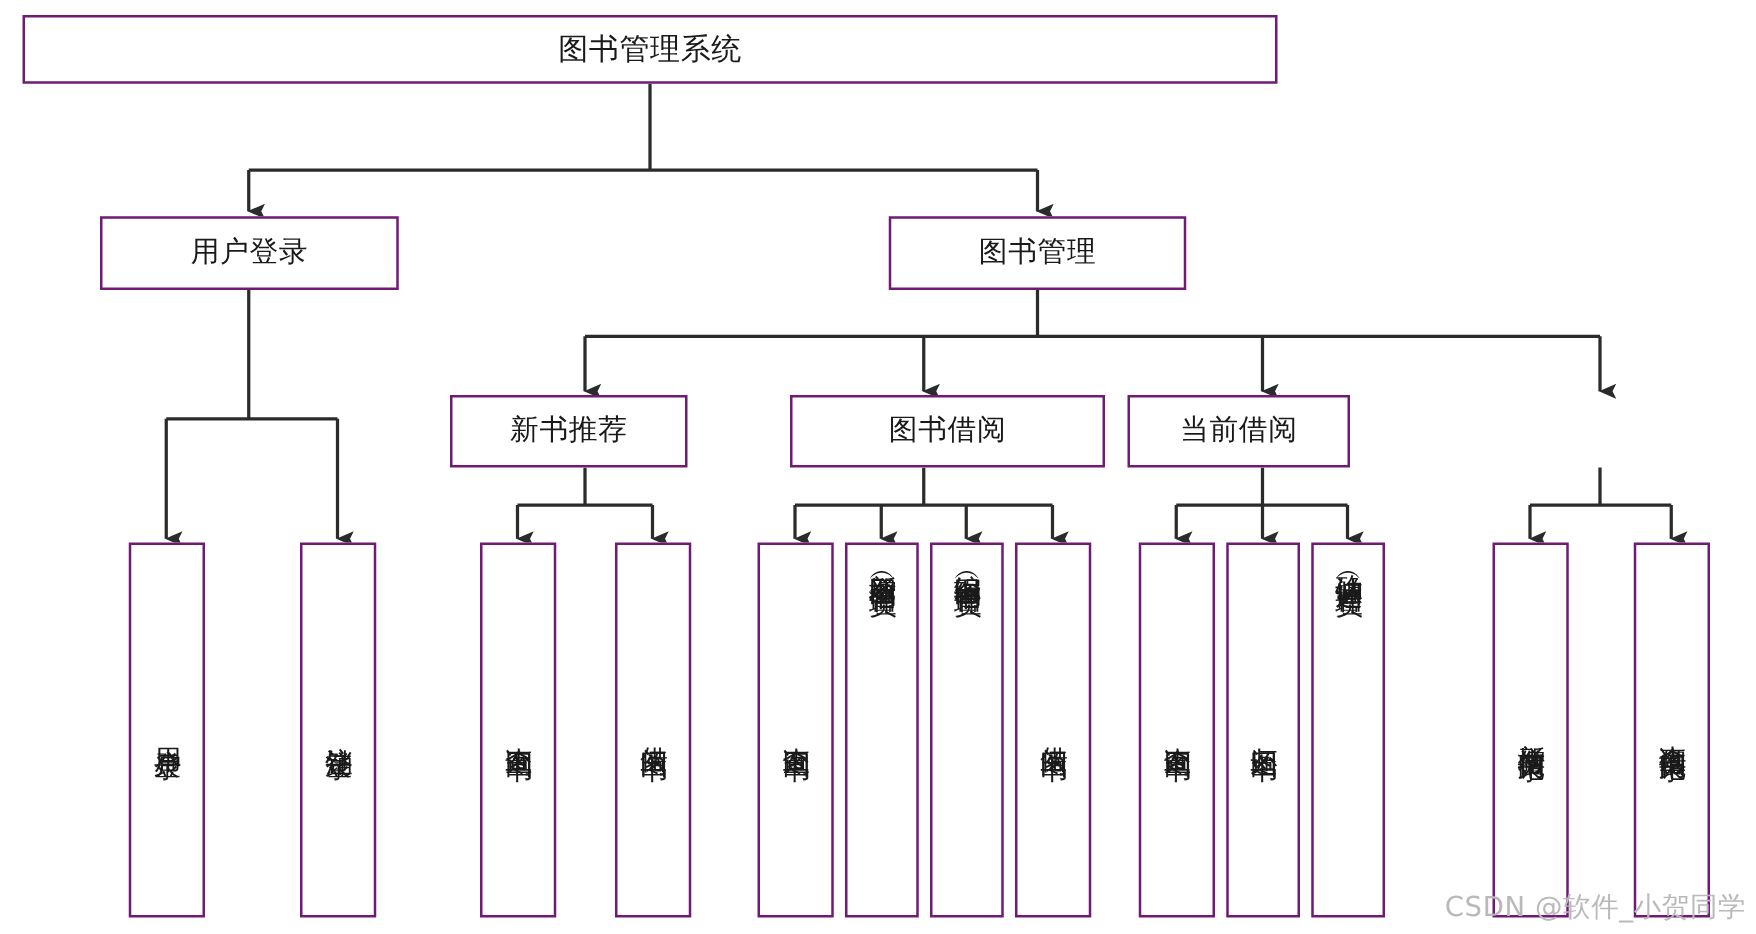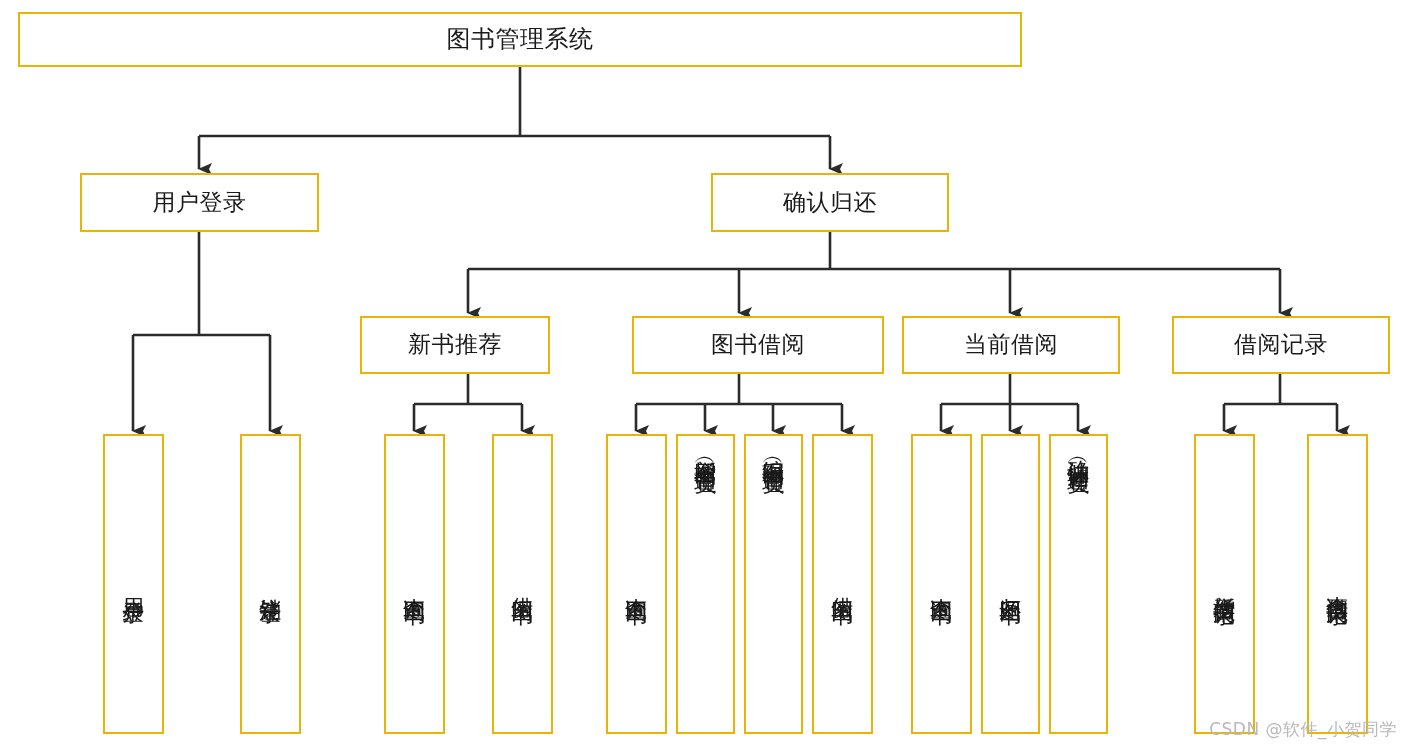--- a/index.html
+++ b/index.html
@@ -23,21 +23,21 @@
     left: 0;
     top: 0;
     width: 1405px;
     height: 747px;
     pointer-events: none;
   }
   .node {
     position: absolute;
     box-sizing: border-box;
     background: #ffffff;
-    border: 2px solid #eab308;
+    border: 2px solid #701a75;
     display: flex;
     align-items: center;
     justify-content: center;
     color: #1a1a1a;
   }
   .node .node-label {
     display: block;
     text-align: center;
     line-height: 1.18;
     white-space: nowrap;
@@ -64,21 +64,21 @@
     white-space: nowrap;
   }
   .node.vert.centered {
     align-items: center;
     padding-top: 0;
   }
   #watermark {
     position: absolute;
     right: 8px;
     bottom: 6px;
-    font-size: 17px;
+    font-size: 22px;
     color: #b9b9b9;
     letter-spacing: 0.5px;
     white-space: nowrap;
     user-select: none;
   }
 </style>
 </head>
 <body>
 
 <div id="diagram-root">
@@ -134,34 +134,31 @@
   </svg>
 
   <div class="node horiz root" style="left:18px; top:12px; width:1004px; height:55px;">
     <span class="node-label">图书管理系统</span>
   </div>
 
   <div class="node horiz" style="left:80px; top:173px; width:239px; height:59px;">
     <span class="node-label">用户登录</span>
   </div>
   <div class="node horiz" style="left:711px; top:173px; width:238px; height:59px;">
-    <span class="node-label">确认归还</span>
+    <span class="node-label">图书管理</span>
   </div>
 
   <div class="node horiz" style="left:360px; top:316px; width:190px; height:58px;">
     <span class="node-label">新书推荐</span>
   </div>
   <div class="node horiz" style="left:632px; top:316px; width:252px; height:58px;">
     <span class="node-label">图书借阅</span>
   </div>
-  <div class="node horiz" style="left:902px; top:316px; width:218px; height:58px;">
+  <div class="node horiz" style="left:902px; top:316px; width:178px; height:58px;">
     <span class="node-label">当前借阅</span>
-  </div>
-  <div class="node horiz" style="left:1172px; top:316px; width:218px; height:58px;">
-    <span class="node-label">借阅记录</span>
   </div>
 
   <div class="node vert centered" style="left:103px; top:434px; width:61px; height:300px;">
     <span class="node-label">用户登录</span>
   </div>
   <div class="node vert centered" style="left:240px; top:434px; width:61px; height:300px;">
     <span class="node-label">注销登录</span>
   </div>
 
   <div class="node vert centered" style="left:384px; top:434px; width:61px; height:300px;">

